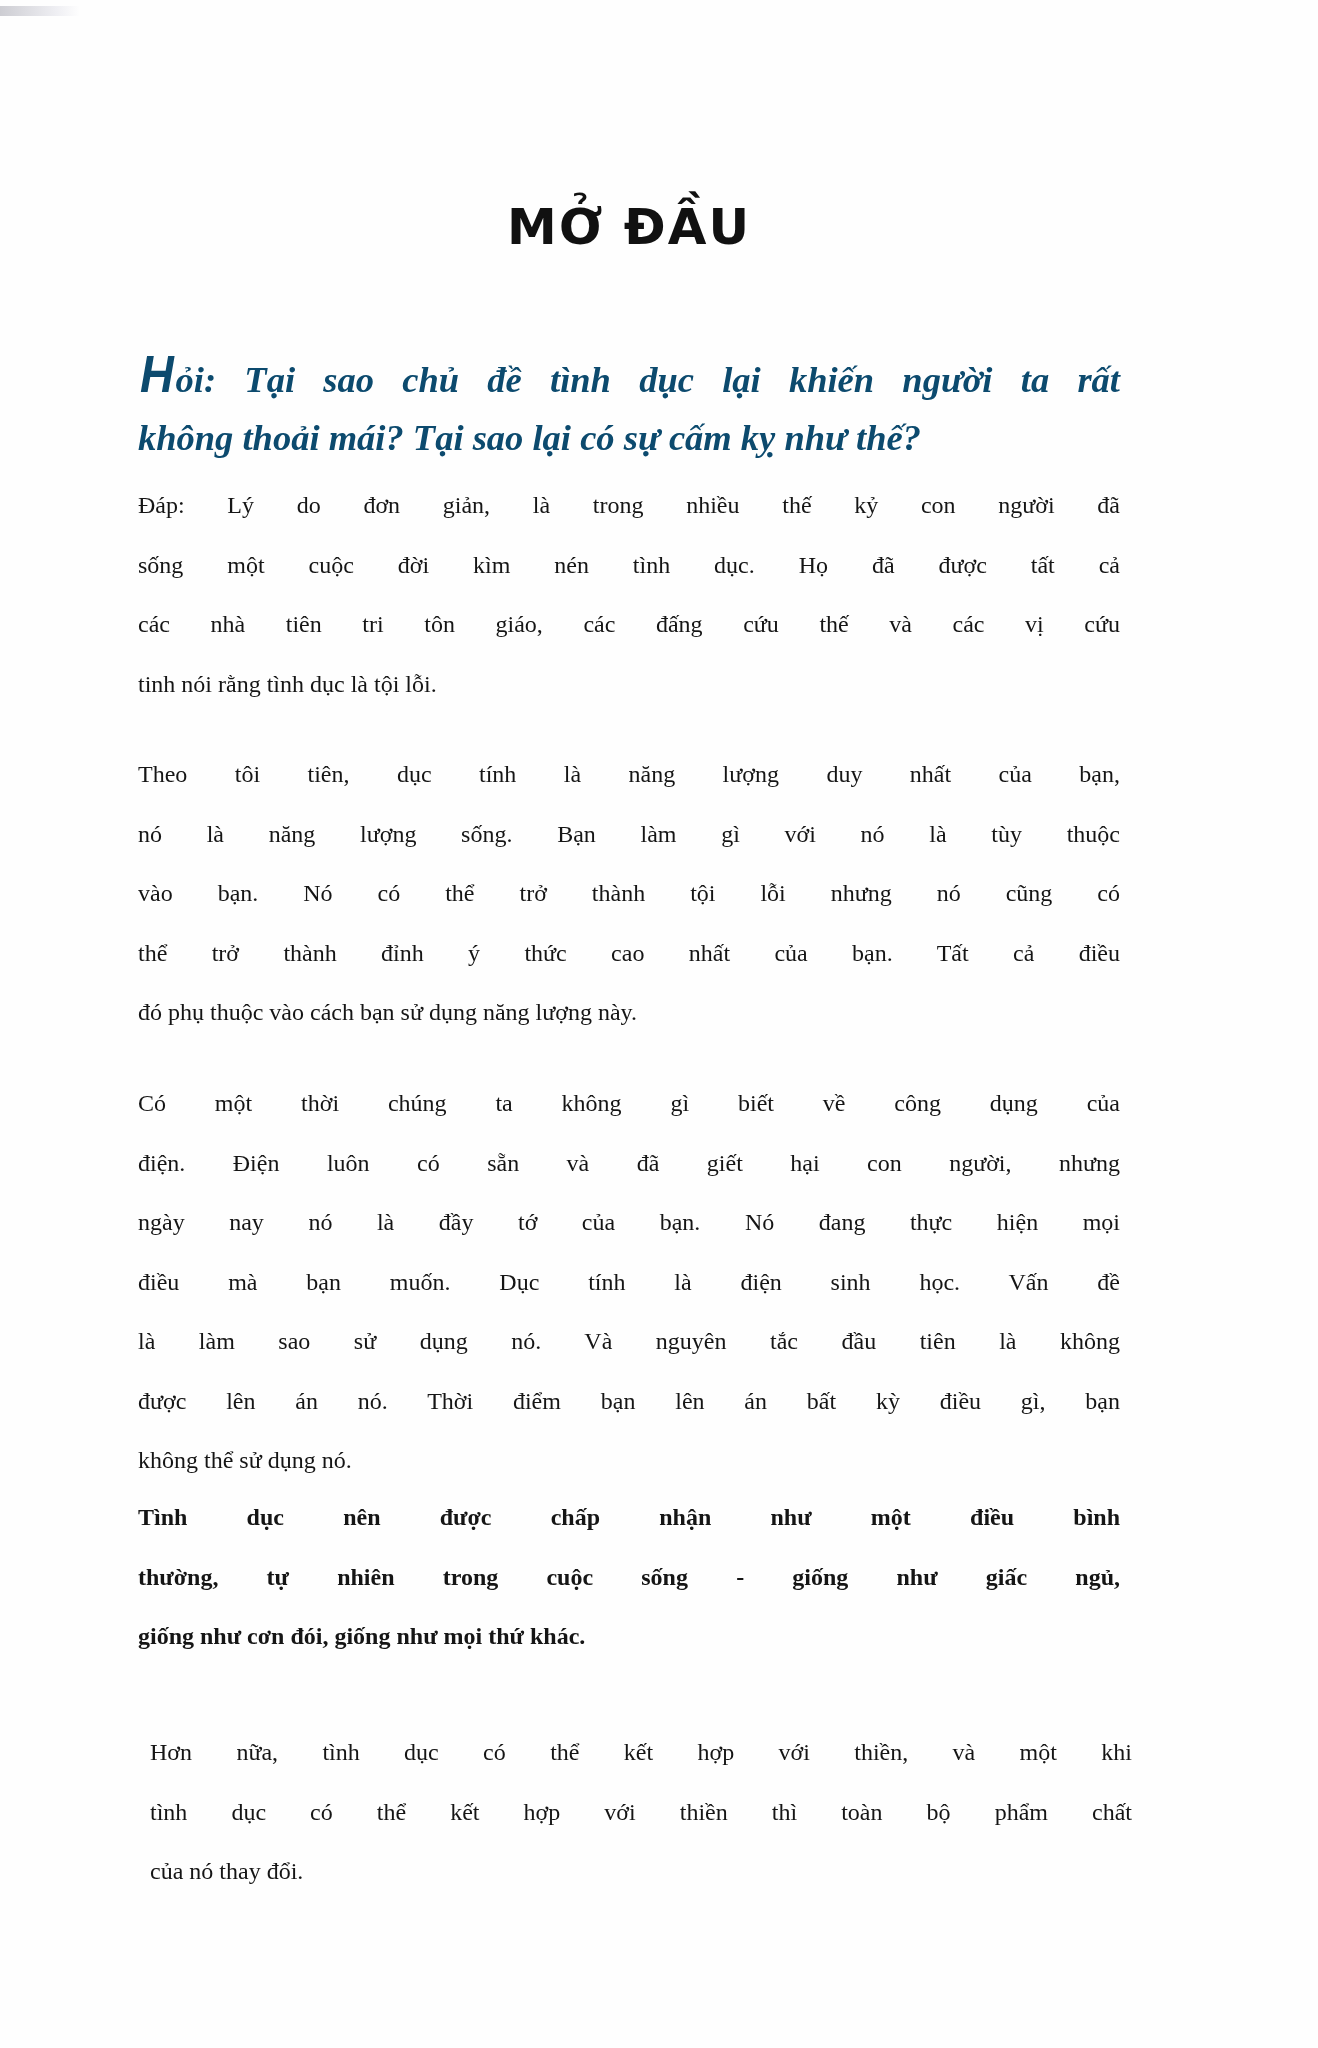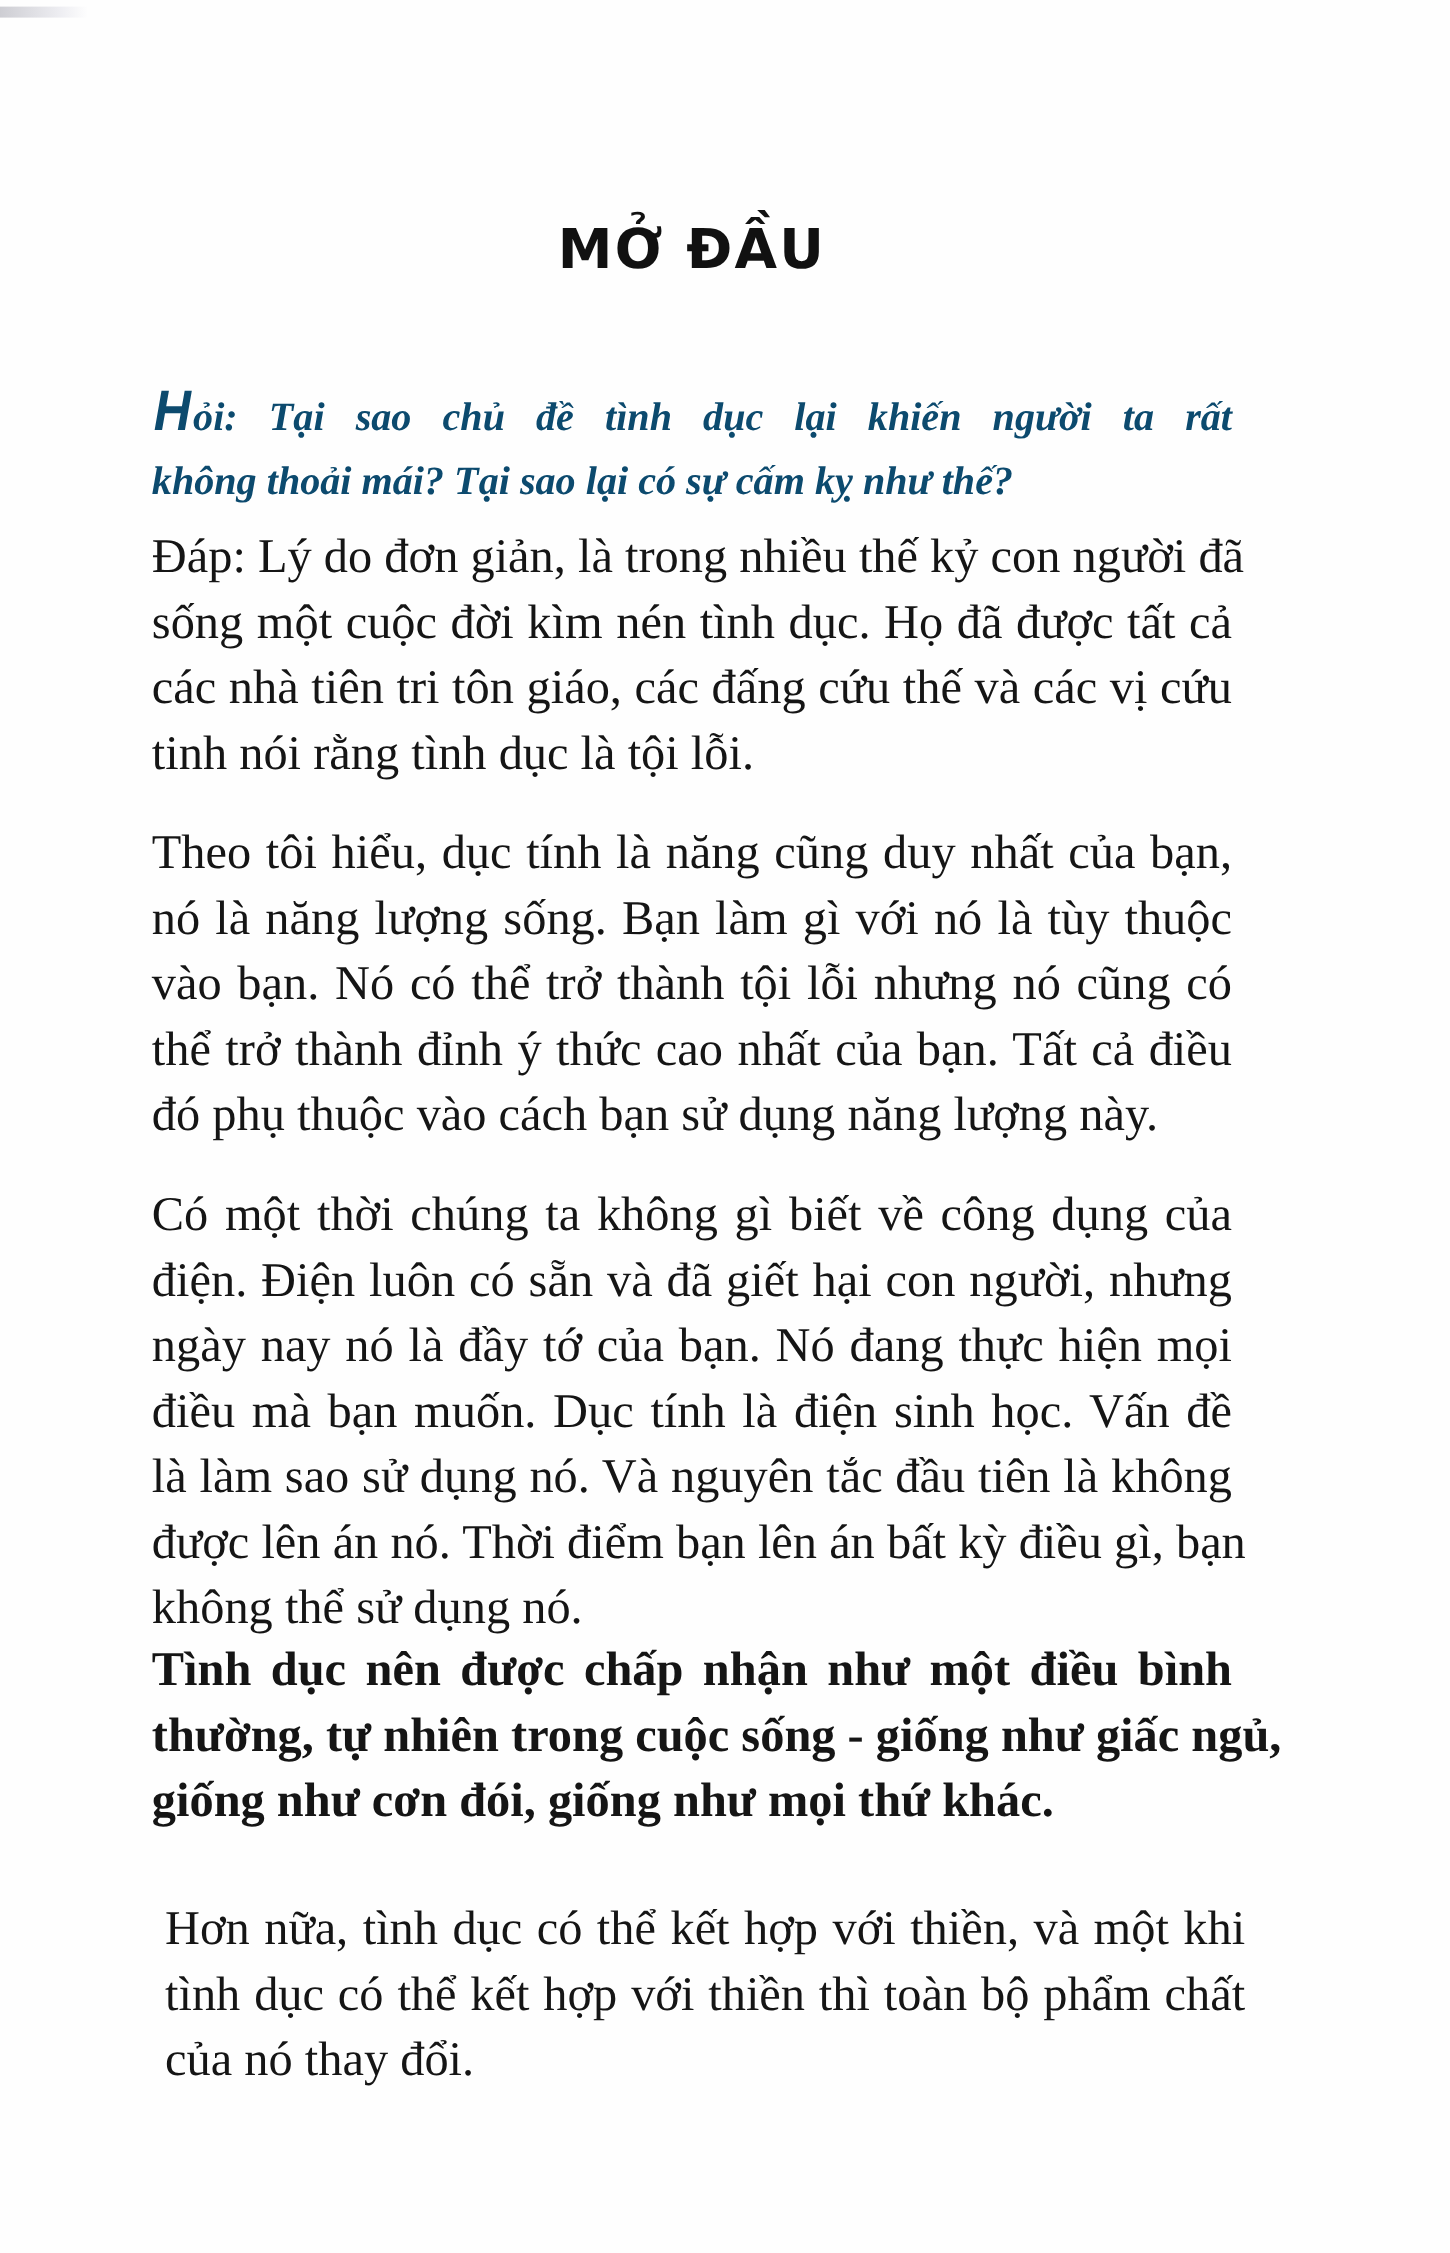--- a/index.html
+++ b/index.html
@@ -24,21 +24,21 @@
     font-size:36.5px; line-height:58px; color:#0c4a6e;
   }
   .question .line { display:block; white-space:nowrap; }
   .question .line.justify { text-align:justify; text-align-last:justify; }
   .dropcap {
     font-family:"Liberation Sans", sans-serif; font-style:italic; font-weight:bold;
     font-size:52px; line-height:1; transform:scaleX(.9); display:inline-block;
   }
   .para {
     position:absolute; left:0; width:982px;
-    font-family:"Liberation Serif", serif; font-size:44px; line-height:59.5px; color:#151515;
+    font-family:"Liberation Serif", serif; font-size:24px; line-height:59.5px; color:#151515;
   }
   .para .line { display:block; white-space:nowrap; }
   .para .line.justify { text-align:justify; text-align-last:justify; }
 </style>
 </head>
 <body>
 
 <div class="scan-mark"></div>
 
 <div class="page">
@@ -51,21 +51,21 @@
   </div>
 
   <div class="para" style="top:476px;">
     <span class="line justify">Đáp: Lý do đơn giản, là trong nhiều thế kỷ con người đã</span>
     <span class="line justify">sống một cuộc đời kìm nén tình dục. Họ đã được tất cả</span>
     <span class="line justify">các nhà tiên tri tôn giáo, các đấng cứu thế và các vị cứu</span>
     <span class="line">tinh nói rằng tình dục là tội lỗi.</span>
   </div>
 
   <div class="para" style="top:745px;">
-    <span class="line justify">Theo tôi hiểu, dục tính là năng cũng duy nhất của bạn,</span>
+    <span class="line justify">Theo tôi tiên, dục tính là năng lượng duy nhất của bạn,</span>
     <span class="line justify">nó là năng lượng sống. Bạn làm gì với nó là tùy thuộc</span>
     <span class="line justify">vào bạn. Nó có thể trở thành tội lỗi nhưng nó cũng có</span>
     <span class="line justify">thể trở thành đỉnh ý thức cao nhất của bạn. Tất cả điều</span>
     <span class="line">đó phụ thuộc vào cách bạn sử dụng năng lượng này.</span>
   </div>
 
   <div class="para" style="top:1074px;">
     <span class="line justify">Có một thời chúng ta không gì biết về công dụng của</span>
     <span class="line justify">điện. Điện luôn có sẵn và đã giết hại con người, nhưng</span>
     <span class="line justify">ngày nay nó là đầy tớ của bạn. Nó đang thực hiện mọi</span>

